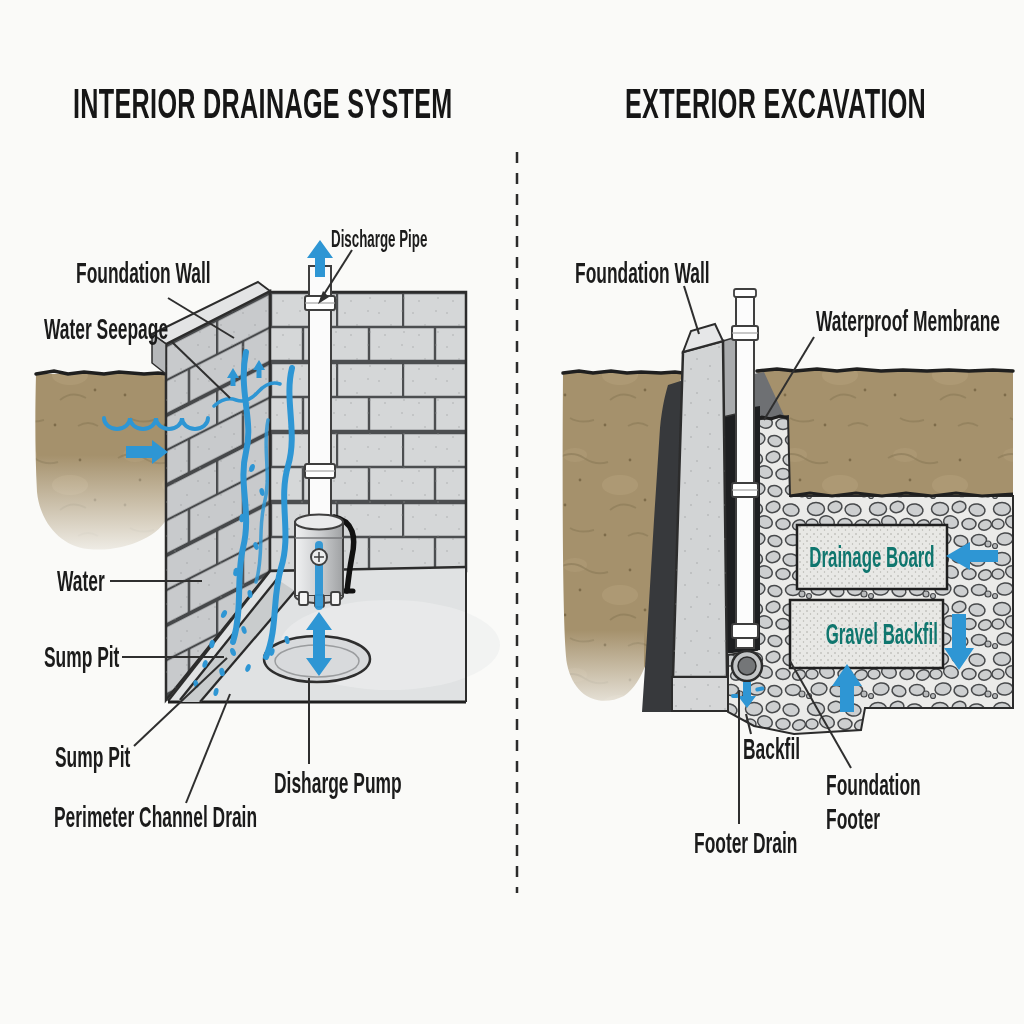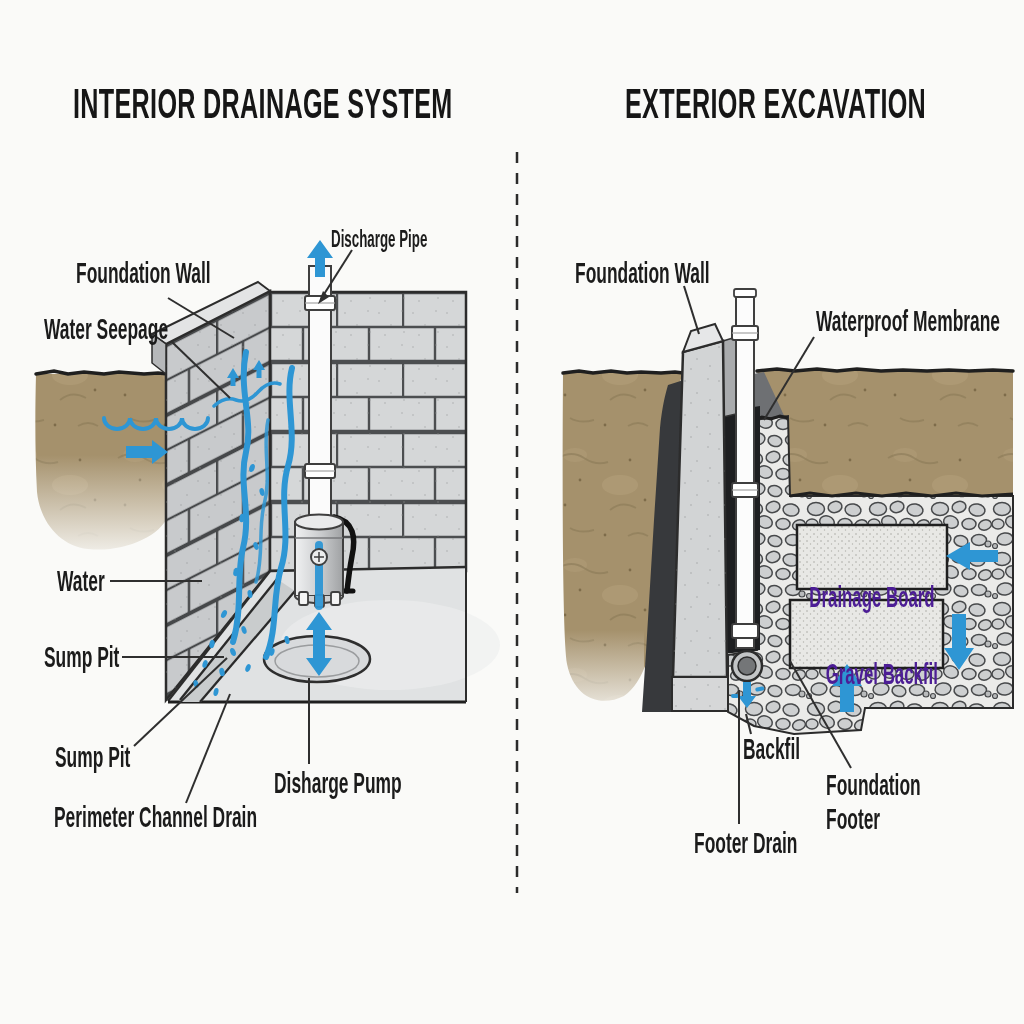--- a/index.html
+++ b/index.html
@@ -6,21 +6,21 @@
   #canvas{position:relative;width:1024px;height:1024px;background:#fafaf8;overflow:hidden;
           font-family:"Liberation Sans",sans-serif;padding-left:39px;}
   svg{position:absolute;left:0;top:0;}
   .title{position:absolute;font:700 42px "Liberation Sans",sans-serif;color:#161616;
          transform:scaleX(.6);transform-origin:0 0;white-space:nowrap;letter-spacing:.5px;}
   .lbl{position:absolute;font:700 30px "Liberation Sans",sans-serif;color:#1b1b1b;
        transform:scaleX(.58);transform-origin:0 0;white-space:nowrap;}
   .lbl.small{font-size:23px;}
   .lbl.wrap{white-space:normal;width:175px;line-height:1.13;}
   .boxlbl{position:absolute;display:flex;align-items:center;justify-content:center;
-          font:700 29px "Liberation Sans",sans-serif;color:#4c1d95;margin-top:40px;}
+          font:700 29px "Liberation Sans",sans-serif;color:#0f766e;}
   .boxlbl > span{transform:scaleX(.58);white-space:nowrap;}
 </style>
 </head>
 <body>
 
 <div id="canvas">
 
 <svg width="1024" height="1024" viewBox="0 0 1024 1024">
   <defs>
     <pattern id="blocksF" width="66" height="70" patternUnits="userSpaceOnUse" patternTransform="translate(270,292)">

